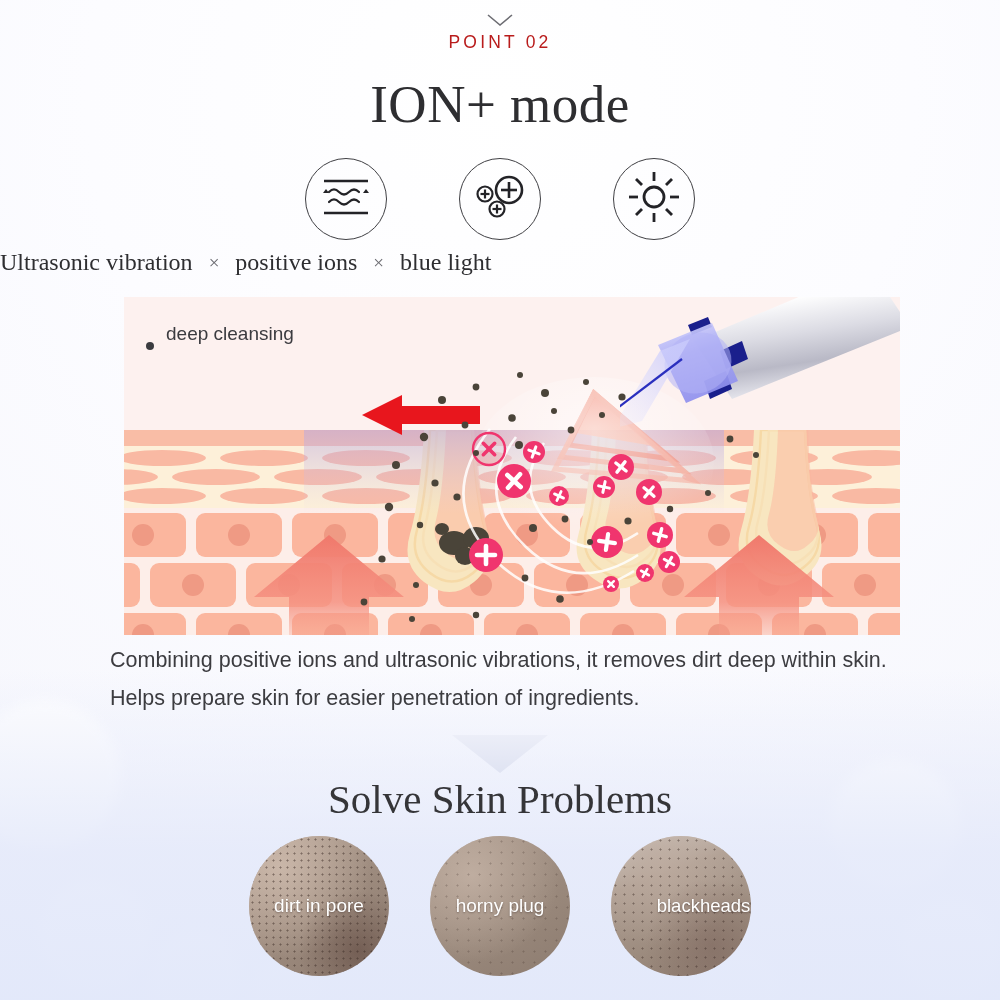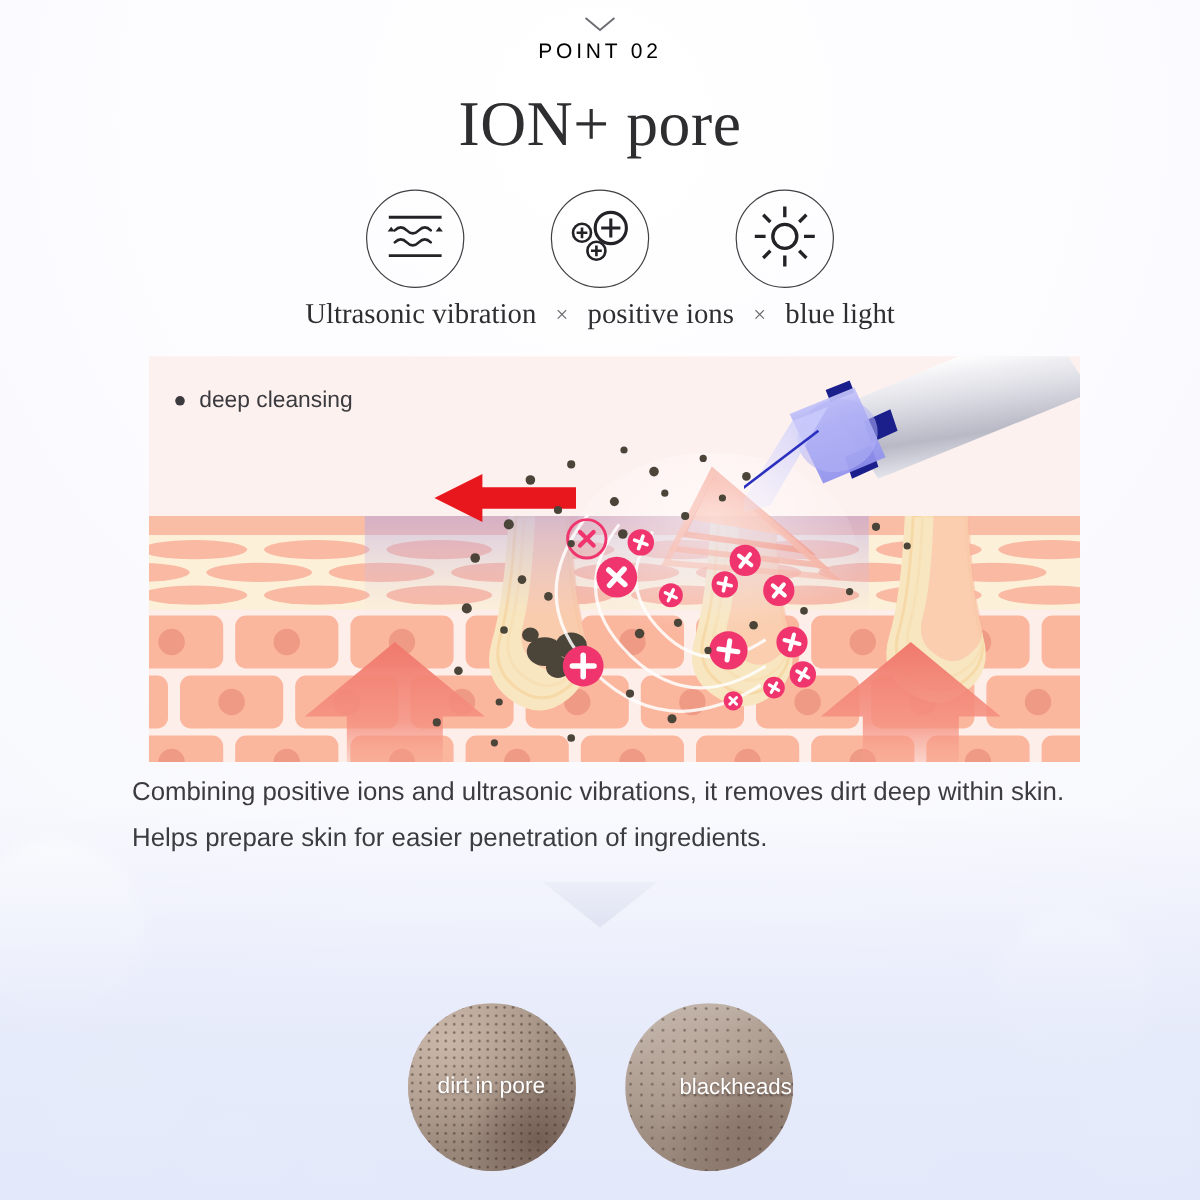--- a/index.html
+++ b/index.html
@@ -50,21 +50,21 @@
   }
   .chev {
     width: 26px; height: 13px; margin: 0 auto 5px auto;
     display: block;
   }
   .chev svg { display: block; }
 
   .point-label {
     font-size: 17.5px;
     letter-spacing: 3.2px;
-    color: #000000;
+    color: #b91c1c;
     font-family: "Liberation Sans", sans-serif;
   }
 
   .title {
     position: absolute;
     top: 74px; left: 0; right: 0;
     text-align: center;
     font-family: "Liberation Serif", serif;
     font-size: 53px;
     color: #2e2e31;
@@ -83,21 +83,21 @@
     width: 82px; height: 82px;
     border: 1.4px solid #404044;
     border-radius: 50%;
     display: flex; align-items: center; justify-content: center;
     background: transparent;
   }
 
   .iconrow-label {
     position: absolute;
     top: 249px; left: 0; right: 0;
-    text-align: center;
+    text-align: left;
     font-family: "Liberation Serif", serif;
     font-size: 24px;
     color: #2e2e31;
   }
   .iconrow-label .x {
     display: inline-block;
     margin: 0 10px;
     color: #6a6a70;
     font-size: 19px;
     transform: translateY(-1px);
@@ -112,21 +112,21 @@
     overflow: hidden;
   }
   .panel-svg { position: absolute; inset: 0; display: block; }
 
   .bullets {
     position: absolute;
     left: 22px; top: 20px;
     z-index: 6;
   }
   .bullet {
-    display: flex; align-items: center;
+    display: flex; align-items: flex-end;
     font-size: 19px;
     color: #3b3b3f;
     line-height: 33px;
     font-family: "Liberation Sans", sans-serif;
   }
   .bullet .dot {
     width: 8px; height: 8px; border-radius: 50%;
     background: #3b3b3f;
     margin-right: 12px;
     flex: none;
@@ -242,21 +242,21 @@
 
   <div class="pointwrap">
     <span class="chev">
       <svg width="26" height="13" viewBox="0 0 26 13">
         <polyline points="1,1 13,11 25,1" fill="none" stroke="#6d6d73" stroke-width="1.6"></polyline>
       </svg>
     </span>
     <div class="point-label">POINT 02</div>
   </div>
 
-  <div class="title">ION+ pore</div>
+  <div class="title">ION+ mode</div>
 
   <div class="icons">
 
     <div class="icon-circle">
       <span>
         <svg width="56" height="46" viewBox="0 0 56 46">
           <line x1="6" y1="7" x2="50" y2="7" stroke="#232327" stroke-width="2.4"></line>
           <line x1="6" y1="39" x2="50" y2="39" stroke="#232327" stroke-width="2.4"></line>
           <path d="M11,18 q5,-5 10,0 q5,5 10,0 q5,-5 10,0" fill="none" stroke="#232327" stroke-width="2.2" stroke-linecap="round"></path>
           <path d="M11,28 q5,-5 10,0 q5,5 10,0 q5,-5 10,0" fill="none" stroke="#232327" stroke-width="2.2" stroke-linecap="round"></path>
@@ -670,30 +670,37 @@
       <defs>
         <linearGradient id="triG" x1="0" y1="0" x2="0" y2="1">
           <stop offset="0%" stop-color="#eceef8"></stop>
           <stop offset="100%" stop-color="#dfe3f2"></stop>
         </linearGradient>
       </defs>
       <polygon points="0,0 96,0 48,38" fill="url(#triG)"></polygon>
     </svg>
   </div>
 
+  <div class="solve">Solve Skin Problems</div>
 
   <div class="problems">
 
     <div class="problem">
       <div class="ph skin-a">
         <div class="pores dense"></div>
       </div>
       <span class="cap">dirt in pore</span>
     </div>
 
+    <div class="problem">
+      <div class="ph skin-b">
+        <div class="pores soft"></div>
+      </div>
+      <span class="cap">horny plug</span>
+    </div>
 
     <div class="problem wide">
       <div class="ph skin-c">
         <div class="pores"></div>
       </div>
       <span class="cap">blackheads</span>
     </div>
   </div>
 
 </div>

